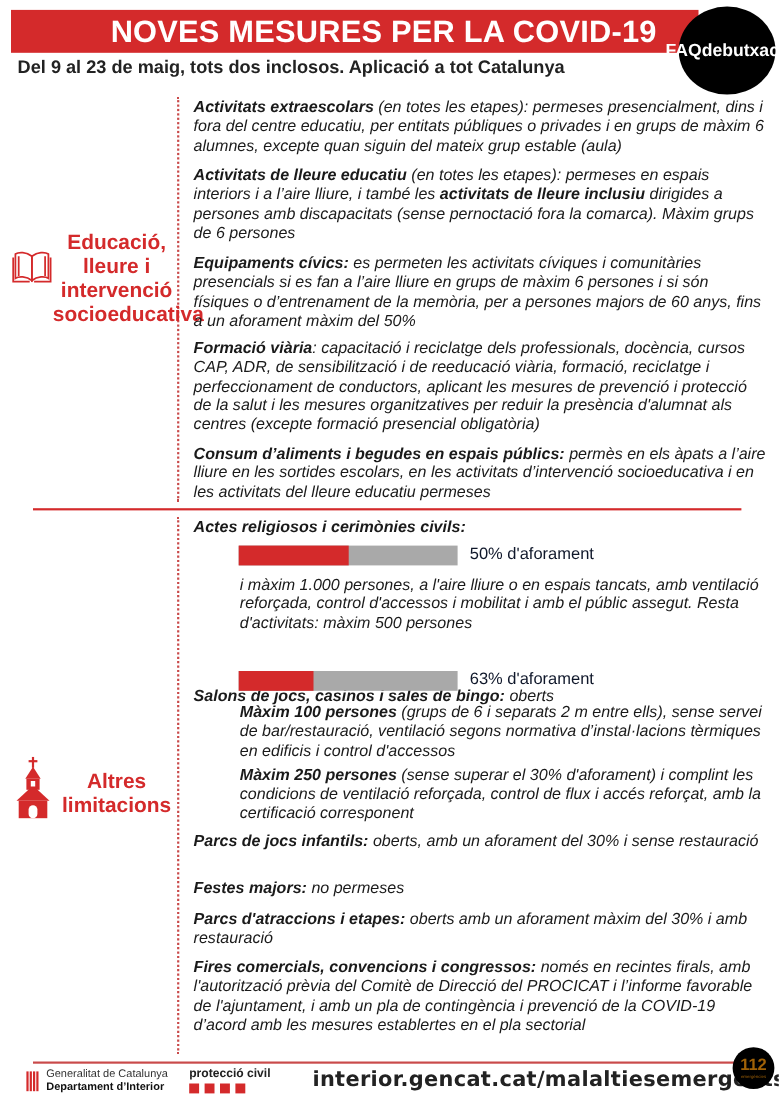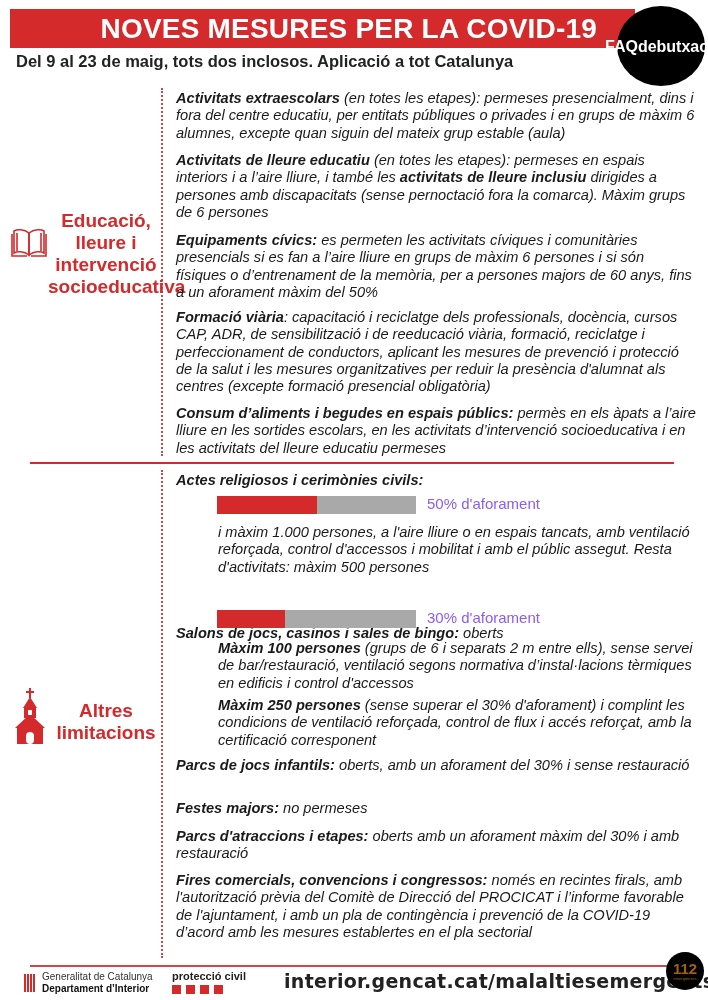--- a/index.html
+++ b/index.html
@@ -16,21 +16,21 @@
   .footer-divider { position:absolute; left:30px; top:965px; width:640px; height:2px; background:#c94a4a; }
 
   .section-label { position:absolute; color:#d42a2b; font-weight:bold; text-align:center; font-size:19px; line-height:22px; }
   .section-icon { position:absolute; }
   .item { position:absolute; left:176px; width:520px; font-size:14.6px; line-height:17.3px;font-style:italic; }
   .item b { font-weight:bold; }
   .indent { left:218px; width:480px; }
 
   .bar { position:absolute; left:217px; width:199px; height:18px; background:#a9a9a9; }
   .bar-fill { position:absolute; left:0; top:0; height:100%; background:#d42a2b; }
-  .bar-label { position:absolute; left:427px; font-size:15px; color:#8b5cf6; white-space:nowrap; }
+  .bar-label { position:absolute; left:427px; font-size:15px; color:#0f172a; white-space:nowrap; }
 
   .footer { position:absolute; left:0; top:968px; width:648px; height:32px; }
   .gen-logo { position:absolute; left:24px; top:6px; width:12px; height:18px; }
   .gen-logo span { position:absolute; top:0; width:2px; height:18px; background:#d42a2b; }
   .gen-text { position:absolute; left:42px; top:3px; font-size:10px; line-height:12px; color:#333; white-space:nowrap; }
   .gen-text b { font-weight:bold; color:#111; }
   .pc-title { position:absolute; left:172px; top:2px; font-size:11px; font-weight:bold; color:#222; white-space:nowrap; }
   .pc-squares { position:absolute; left:172px; top:17px; display:flex; gap:5px; }
   .pc-squares span { width:9px; height:9px; background:#d42a2b; display:block; }
   .url { position:absolute; left:284px; top:2px; font-size:19px; font-weight:bold; color:#222; letter-spacing:0.3px; white-space:nowrap; font-family:"DejaVu Sans", sans-serif; }
@@ -118,21 +118,21 @@
 <div class="item indent" style="top:524px;">
   <span>i màxim 1.000 persones, a l'aire lliure o en espais tancats, amb ventilació reforçada, control d'accessos  i mobilitat i amb el públic assegut. Resta d'activitats: màxim 500 persones</span>
 </div>
 
 <div class="item" style="top:585px;margin-top:40px;">
   <b>Salons de jocs, casinos i sales de bingo:</b><span> oberts</span>
 </div>
 <div class="bar" style="top:610px;">
   <div class="bar-fill" style="width:34%;"></div>
 </div>
-<div class="bar-label" style="top:609px;">30% d'aforament</div>
+<div class="bar-label" style="top:609px;">63% d'aforament</div>
 
 <div class="item indent" style="top:640px;">
   <b>Màxim 100 persones</b><span> (grups de 6 i separats 2 m entre ells), sense servei de bar/restauració, ventilació segons normativa d’instal·lacions tèrmiques en edificis i control d'accessos</span>
 </div>
 <div class="item indent" style="top:697px;">
   <b>Màxim 250 persones</b><span> (sense superar el 30% d'aforament) i complint les condicions de ventilació reforçada, control de flux i accés reforçat, amb la certificació corresponent</span>
 </div>
 
 <div class="item" style="top:757px;">
   <b>Parcs de jocs infantils:</b><span> oberts, amb un aforament del 30% i sense restauració</span>

